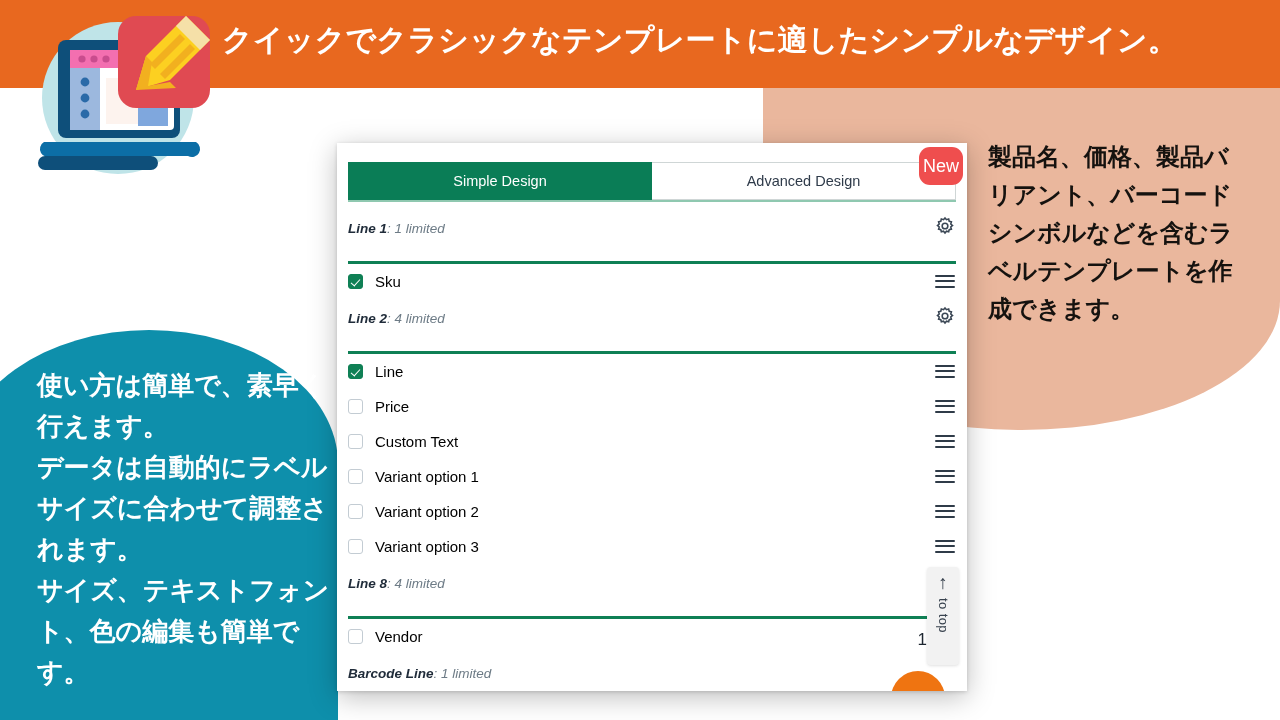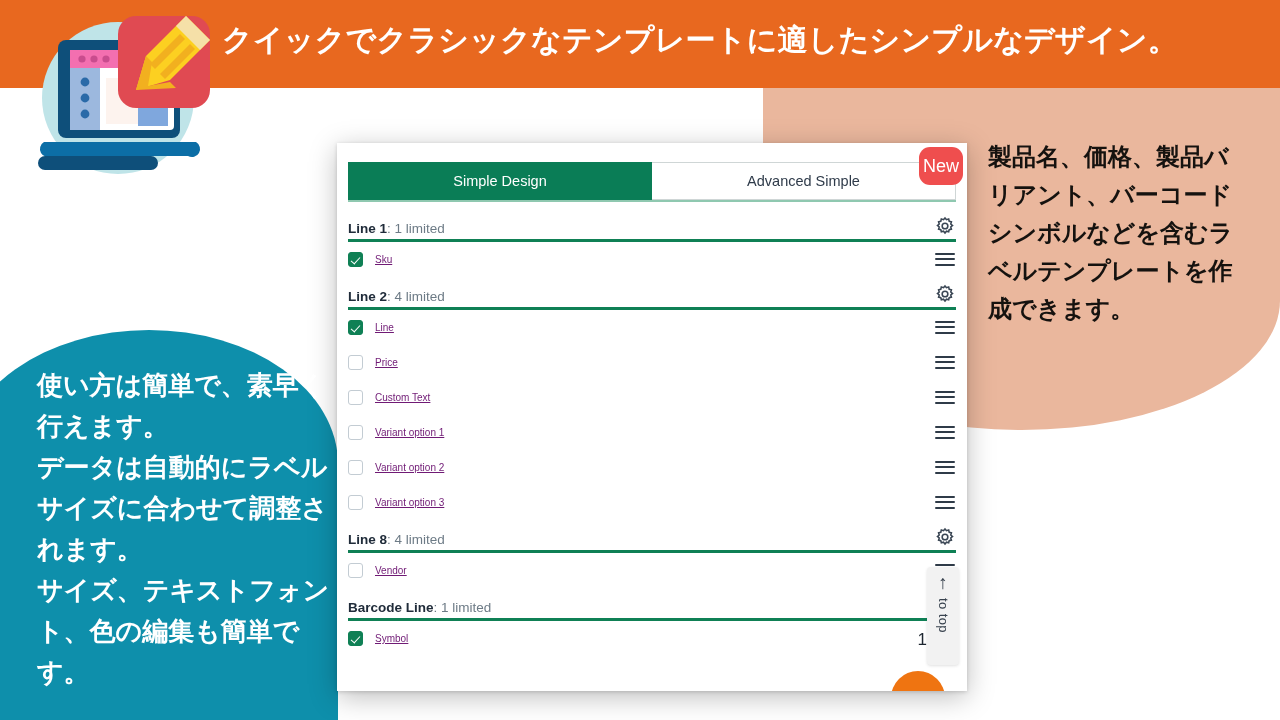--- a/index.html
+++ b/index.html
@@ -163,21 +163,22 @@
   }
 
   .section-header {
     position: relative;
     margin: 0 11px;
     padding-top: 12px;
   }
   .section-title {
     font-size: 13.5px;
     color: #2b3b4d;
-    padding-bottom: 3px;
+    padding-bottom: 25px;
+    font-style: italic;
   }
   .section-title b { font-weight: bold; color: #202c3a; }
   .section-title span.meta { color: #6d7b86; font-weight: normal; }
   .section-rule {
     height: 3px;
     background: #0f8055;
     width: 100%;
   }
   .section-gear {
     position: absolute;
@@ -210,23 +211,22 @@
   .cbox.checked::after {
     content: "";
     position: absolute;
     left: 4px; top: 1.5px;
     width: 4px; height: 8px;
     border: solid #ffffff;
     border-width: 0 1.8px 1.8px 0;
     transform: rotate(42deg);
   }
   .field-label {
-    font-size: 10px;
-    color: #701a75;
-    text-decoration: underline;
+    font-size: 15px;
+    color: #000000;
   }
   .drag-handle {
     position: absolute;
     right: 1px; top: 50%;
     transform: translateY(-50%);
     width: 20px; height: 14px;
     cursor: grab;
   }
   .drag-handle i {
     display: block;
@@ -343,21 +343,21 @@
   <div class="right-text">製品名、価格、製品バリアント、バーコードシンボルなどを含むラベルテンプレートを作成できます。</div>
 
   <div class="app-card">
     <div class="card-inner">
 
       <div class="tabs">
         <div class="tab active">
           <span>Simple Design</span>
         </div>
         <div class="tab inactive">
-          <span>Advanced Simple</span>
+          <span>Advanced Design</span>
         </div>
       </div>
       <div class="tabs-underline"></div>
 
       <div class="new-badge">New</div>
 
       <div class="list-area">
 
         <div class="section-header">
           <div class="section-title">

